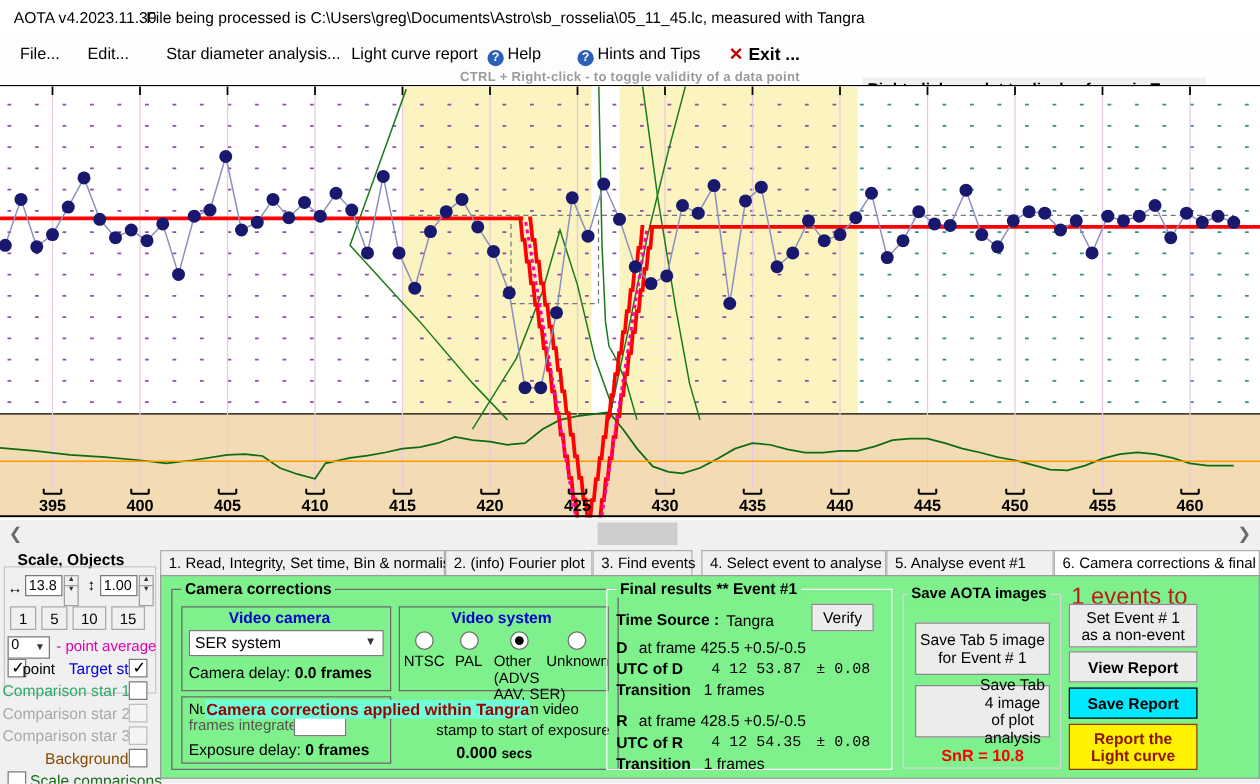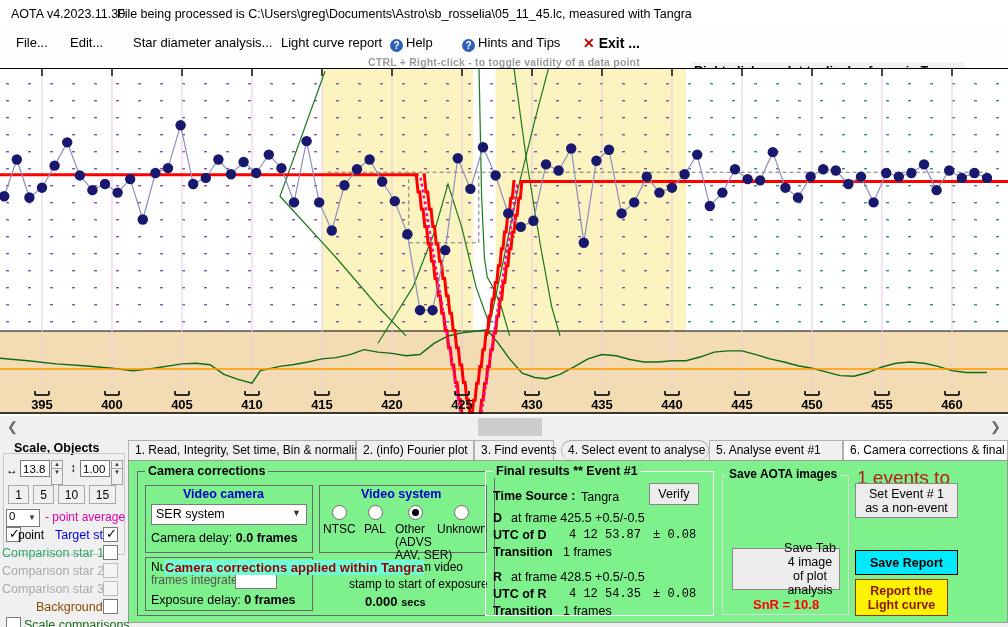--- a/index.html
+++ b/index.html
@@ -1070,21 +1070,21 @@
     <div class="cbox" style="left:103px;top:160px;"></div>
 
     <div class="cbox" style="left:6px;top:178px;"></div>
     <div class="cbrow" style="left:24px;top:179px;color:#1a6a1a;">Scale comparisons</div>
   </div>
 
   <div class="tabstrip">
     <div class="tab" style="left:0px;width:228px;">1.  Read, Integrity, Set time, Bin &amp; normalise</div>
     <div class="tab" style="left:228px;width:118px;">2. (info)  Fourier plot</div>
     <div class="tab" style="left:346px;width:80px;">3. Find events</div>
-    <div class="tab" style="left:433px;width:148px;border-radius:10px;">4. Select event to analyse</div>
+    <div class="tab" style="left:433px;width:148px;">4. Select event to analyse</div>
     <div class="tab" style="left:581px;width:134px;">5. Analyse event #1</div>
     <div class="tab active" style="left:715px;width:165px;">6. Camera corrections &amp; final times Event #1</div>
   </div>
 
   <div class="tabpage">
 
     <div class="gbox" style="left:8px;top:10px;width:358px;height:145px;"></div>
     <div class="glegend" style="left:16px;top:3px;">Camera corrections</div>
 
     <div class="gbox" style="left:16px;top:24px;width:168px;height:68px;"></div>
@@ -1156,30 +1156,35 @@
     <div class="txt bld" style="left:364px;top:109px;">R</div>
     <div class="txt" style="left:382px;top:109px;">at frame 428.5  +0.5/-0.5</div>
     <div class="txt bld" style="left:364px;top:126px;">UTC of R</div>
     <div class="txt" style="left:440px;top:126px;font-family:'Liberation Mono',monospace;font-size:12px;">4  12  54.35</div>
     <div class="txt" style="left:524px;top:126px;font-family:'Liberation Mono',monospace;font-size:12px;">± 0.08</div>
     <div class="txt bld" style="left:364px;top:143px;">Transition</div>
     <div class="txt" style="left:434px;top:143px;">1 frames</div>
 
     <div class="gbox" style="left:593px;top:14px;width:127px;height:140px;border-color:#d8d8d8;"></div>
     <div class="glegend" style="left:597px;top:6px;font-size:12px;">Save AOTA images</div>
+    <div class="btn" style="left:603px;top:37px;width:108px;height:42px;">
+      <span>Save Tab 5 image</span>
+      <span>for Event # 1</span>
+    </div>
     <div class="btn" style="left:603px;top:87px;width:108px;height:42px;padding-left:48px;">
       <span>Save Tab 4 image</span>
       <span>of plot analysis</span>
     </div>
     <div class="snr" style="left:624px;top:136px;">SnR = 10.8</div>
 
     <div class="evt" style="left:728px;top:6px;">1  events to analyse</div>
     <div class="btn" style="left:726px;top:22px;width:103px;height:35px;">
       <span>Set Event # 1</span>
       <span>as a non-event</span>
     </div>
+    <div class="btn" style="left:726px;top:60px;width:103px;height:25px;font-weight:bold;">View Report</div>
     <div class="btn cyan" style="left:726px;top:89px;width:103px;height:25px;">Save Report</div>
-    <div class="btn yellow" style="left:726px;top:118px;width:93px;height:37px;">
+    <div class="btn yellow" style="left:726px;top:118px;width:103px;height:37px;">
       <span>Report the</span>
       <span>Light curve</span>
     </div>
   </div>
 </div>
 
 </body></html>

